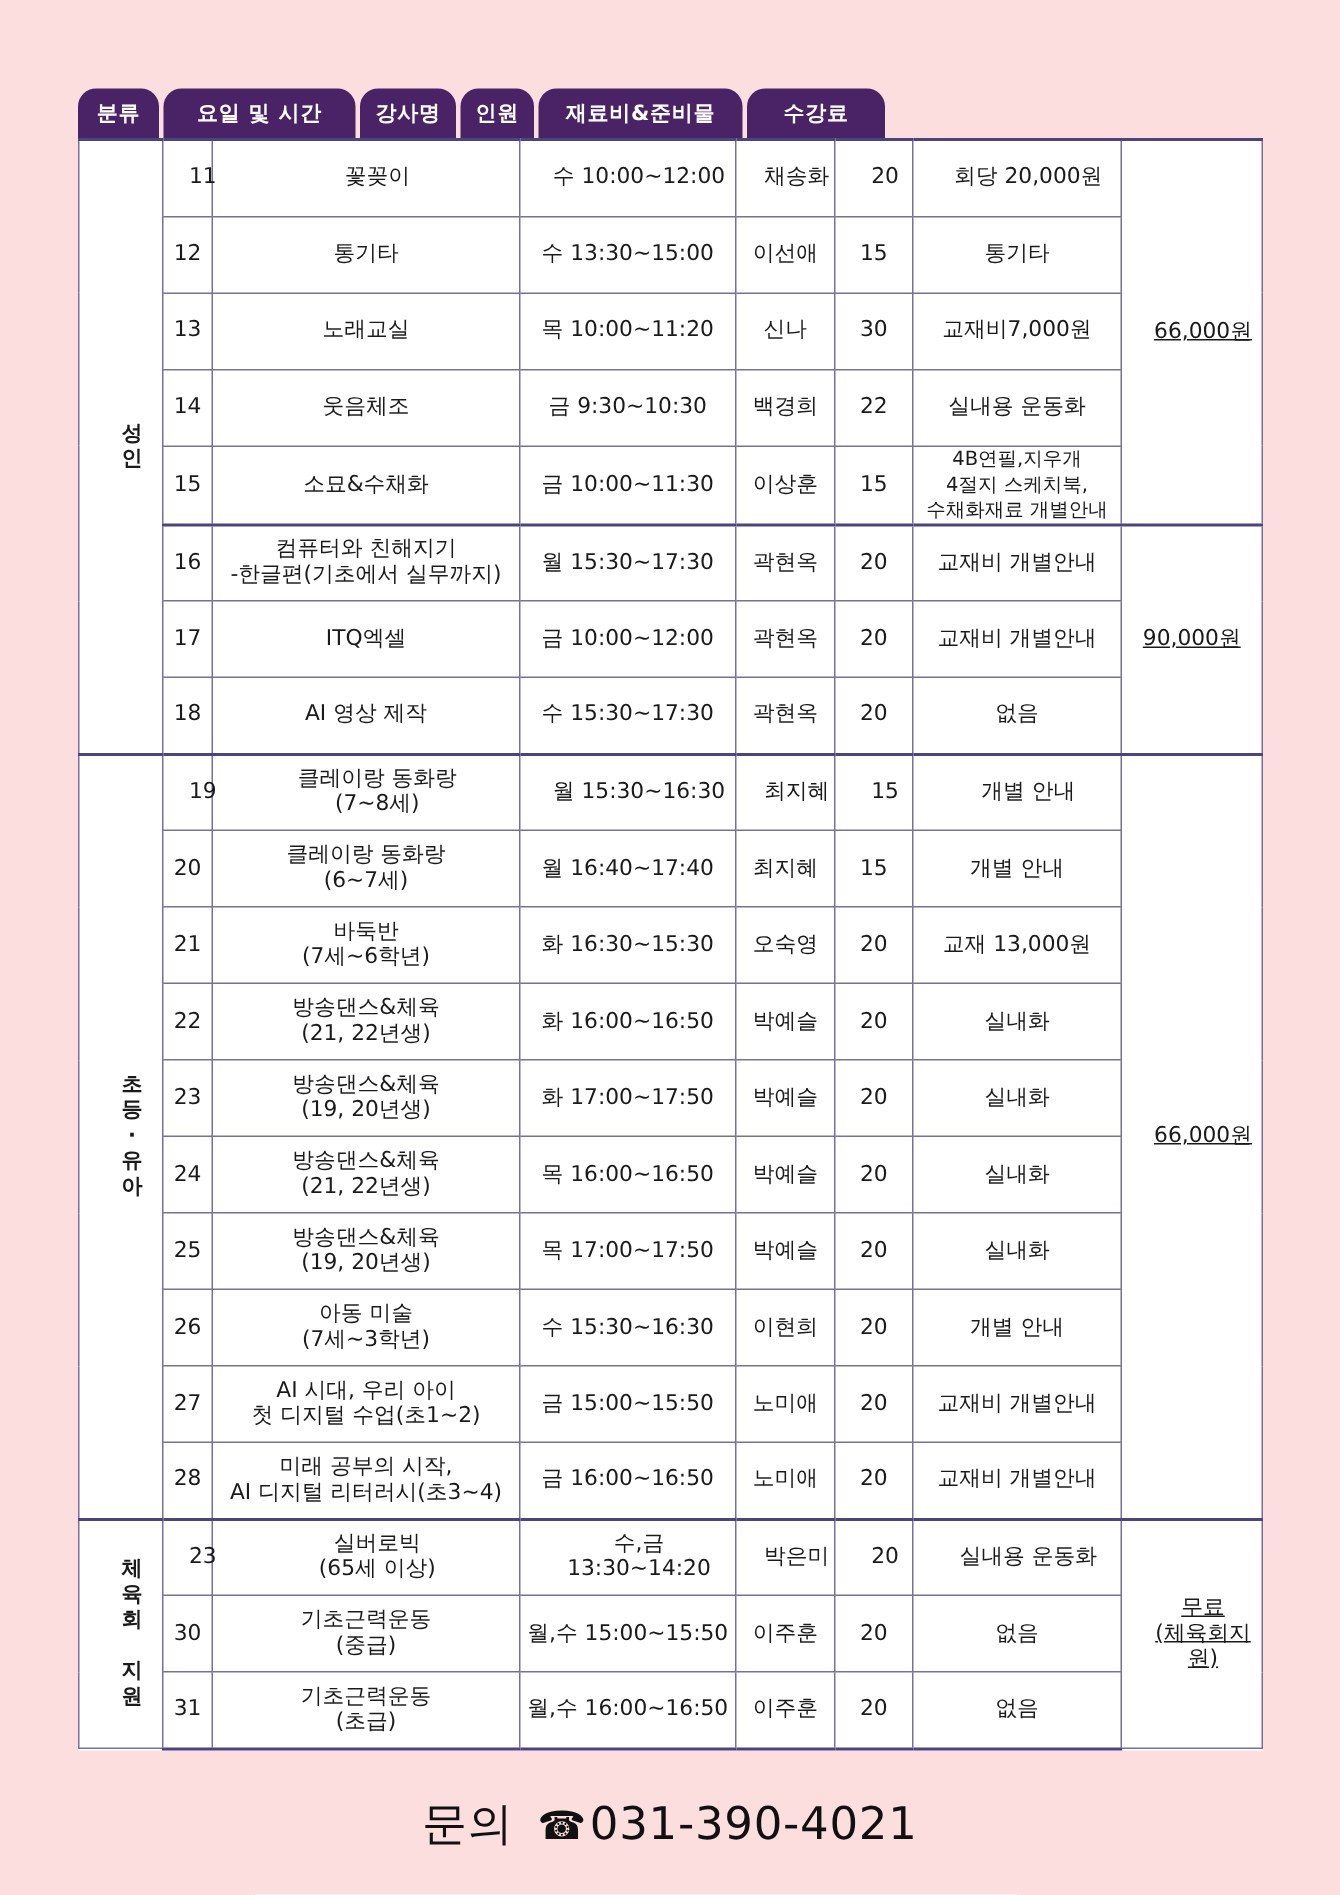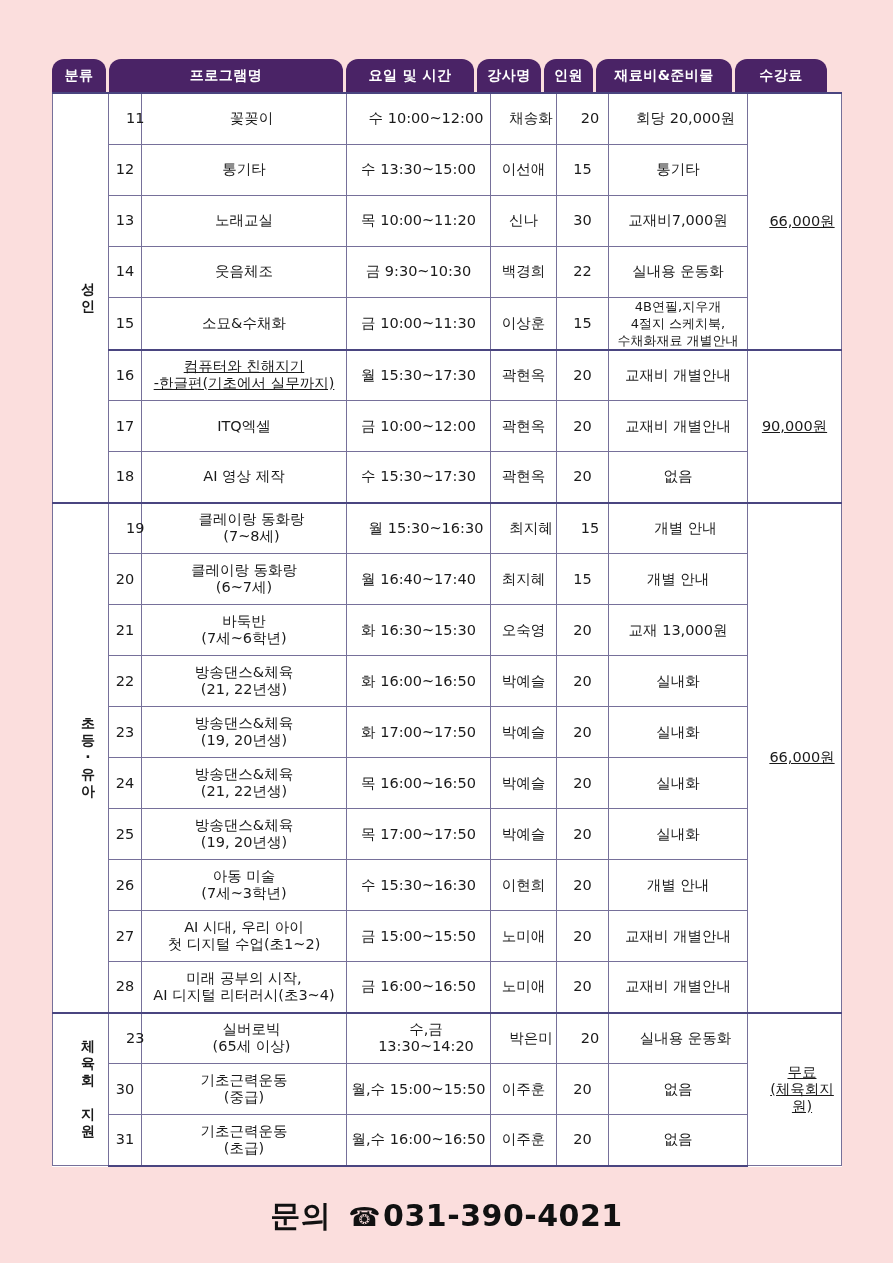--- a/index.html
+++ b/index.html
@@ -27,31 +27,30 @@
   }
   td.cat { font-weight:bold; font-size:14px; line-height:17px; border-left:none; }
   td.num { text-align:left; padding-left:10px; }
   td.fee { border-right:none;text-decoration:underline; }
   tr.section-start td { border-top:2px solid #4a4580;padding-left:17px; }
   tr.last td { border-bottom:2px solid #4a4580; }
   td.mat-small { font-size:13px; line-height:14px; }
   .catlabel { display:inline-block; white-space:pre-line; }
   .footer {
     position:absolute; top:1196px; left:0; width:893px; text-align:center;
-    font-size:30px; font-weight:bold; color:#111; letter-spacing:0.5px;
+    font-size:30px; font-weight:normal; color:#111; letter-spacing:0.5px;
   }
   .footer .phone-icon { font-size:26px; margin:0 2px 0 6px; }
 </style>
 </head>
 <body>
 
 <div class="sheet">
   <div class="header-row">
     <div class="hcell" style="width:54px">분류</div>
-    <div class="hcell" style="width:234px">프로그램명</div>
     <div class="hcell" style="width:128px">요일 및 시간</div>
     <div class="hcell" style="width:64px">강사명</div>
     <div class="hcell" style="width:49px">인원</div>
     <div class="hcell" style="width:136px">재료비&amp;준비물</div>
     <div class="hcell" style="width:92px">수강료</div>
   </div>
 
   <table class="grid">
     <colgroup>
       <col style="width:56px">
@@ -104,21 +103,21 @@
           <td style="white-space:pre-line">소묘&amp;수채화</td>
           <td>금 10:00~11:30</td>
           <td>이상훈</td>
           <td>15</td>
           <td class="mat-small" style="white-space:pre-line">4B연필,지우개
 4절지 스케치북,
 수채화재료 개별안내</td>
         </tr>
         <tr>
           <td class="num" style="border-top: 2px solid rgb(74, 69, 128);">16</td>
-          <td style="white-space: pre-line; border-top: 2px solid rgb(74, 69, 128); text-decoration: underline;">컴퓨터와 친해지기
+          <td style="white-space: pre-line; border-top: 2px solid rgb(74, 69, 128);">컴퓨터와 친해지기
 -한글편(기초에서 실무까지)</td>
           <td style="border-top: 2px solid rgb(74, 69, 128);">월 15:30~17:30</td>
           <td style="border-top: 2px solid rgb(74, 69, 128);">곽현옥</td>
           <td style="border-top: 2px solid rgb(74, 69, 128);">20</td>
           <td class="" style="white-space: pre-line; border-top: 2px solid rgb(74, 69, 128);">교재비 개별안내</td>
           <td class="fee" rowspan="3" style="white-space: pre-line; border-top: 2px solid rgb(74, 69, 128);">90,000원</td>
         </tr>
         <tr>
           <td class="num">17</td>
           <td style="white-space:pre-line">ITQ엑셀</td>

